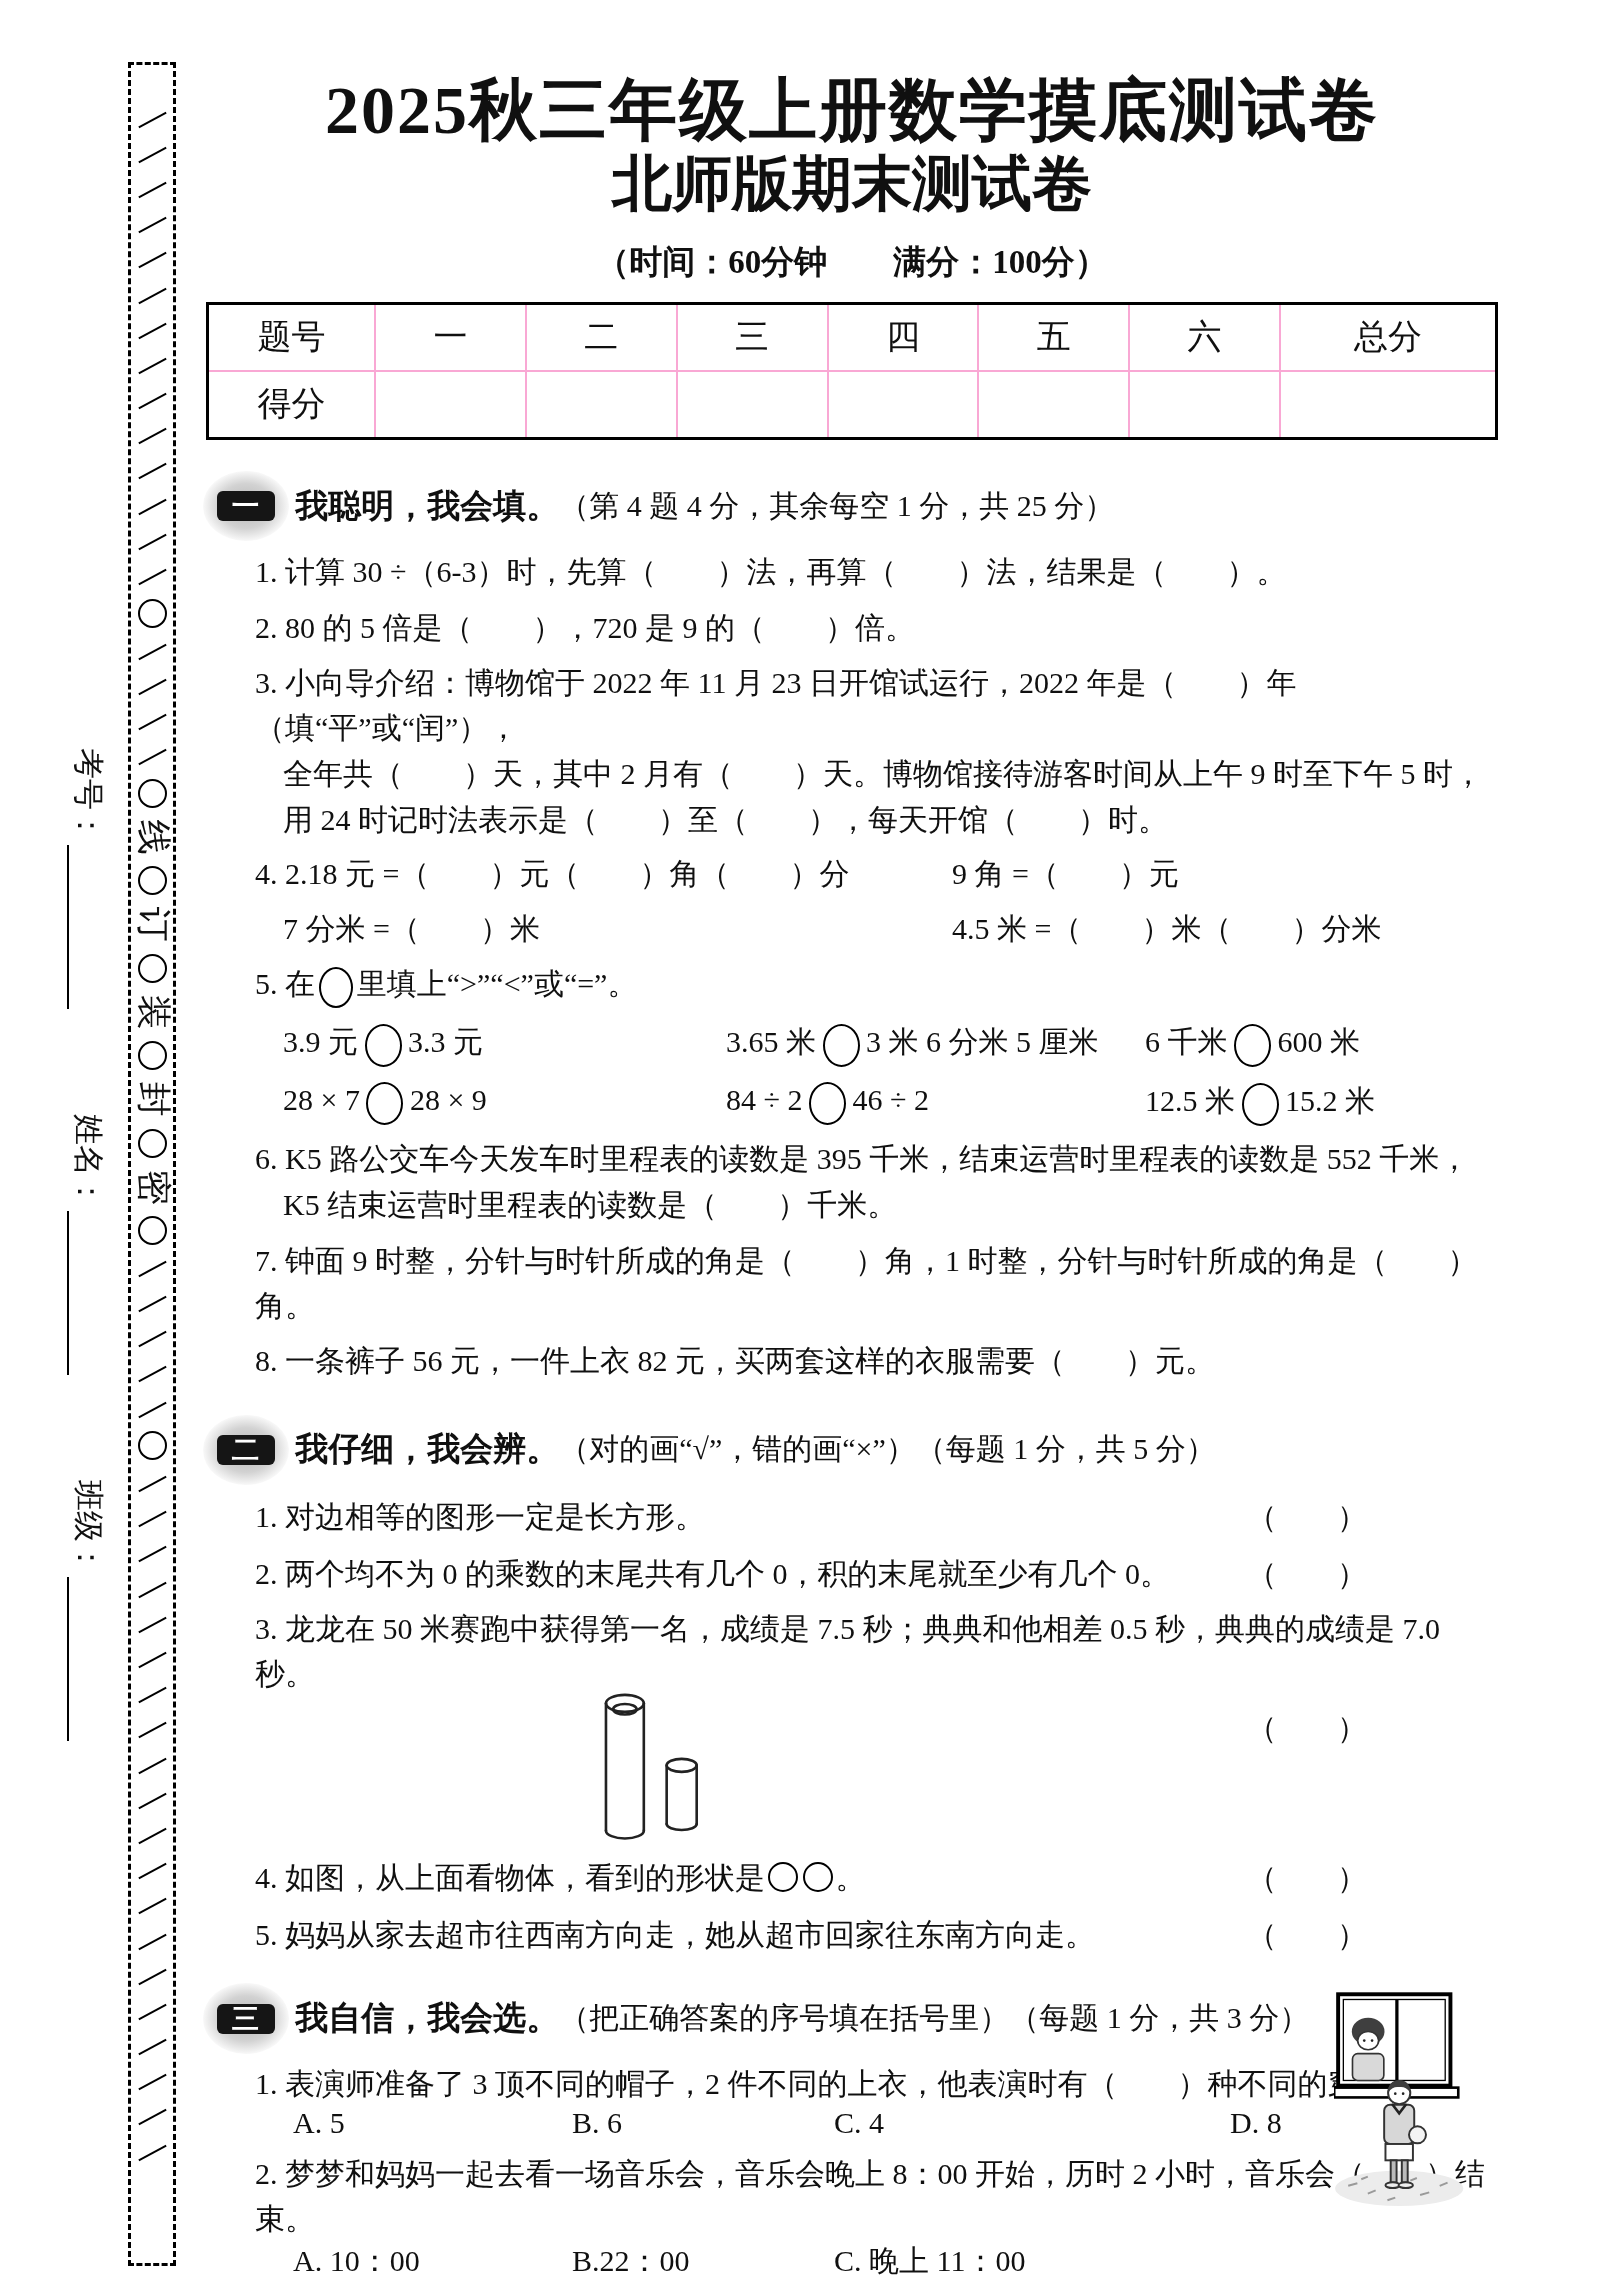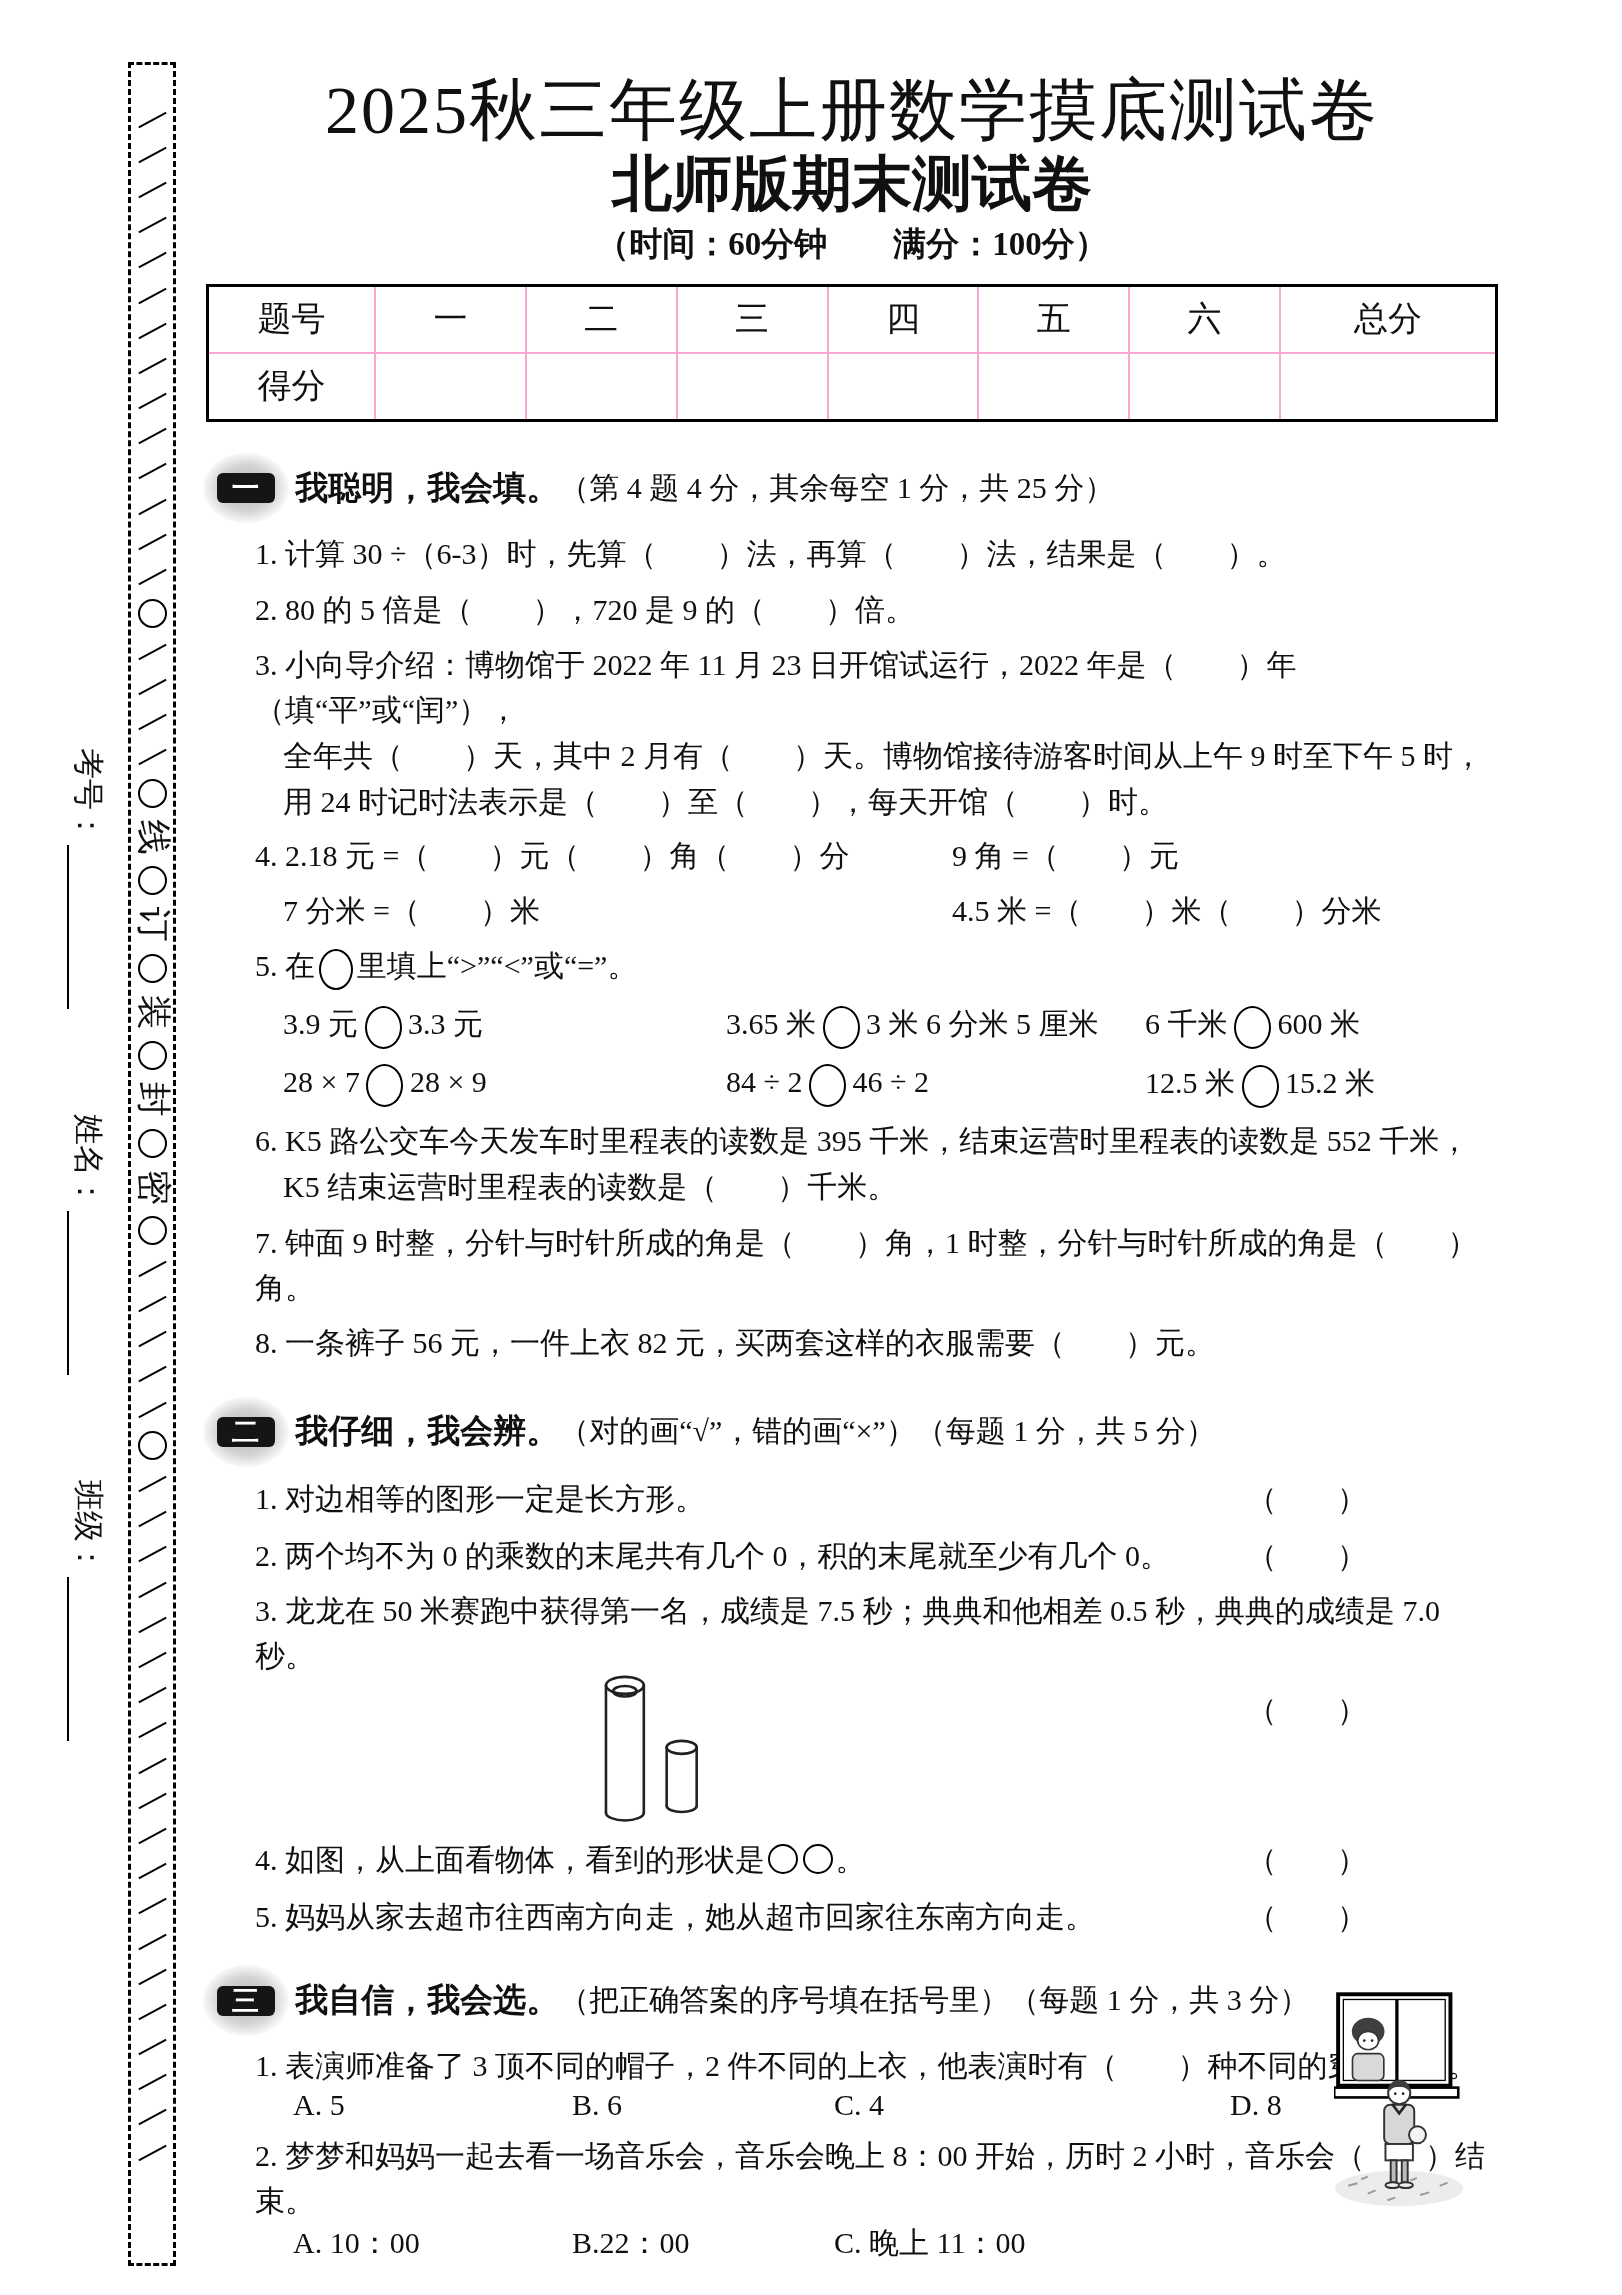--- a/index.html
+++ b/index.html
@@ -12,23 +12,23 @@
   .slash{width:31px;height:26px;position:relative;flex:none;margin:4.6px 0;}
   .slash::after{content:"";position:absolute;left:0;right:0;top:50%;border-top:2.6px solid #000;
         transform:rotate(-28deg);}
   .ring{width:29px;height:29px;border:2.6px solid #000;border-radius:50%;flex:none;margin:5.2px 0;box-sizing:border-box;}
   .seal-char{font-size:35px;line-height:1.15;transform:rotate(90deg);flex:none;margin:3.9px 0;}
   .side-field{position:absolute;left:-95px;width:366px;height:42px;display:flex;align-items:flex-end;
         transform:rotate(90deg);font-size:31px;white-space:nowrap;}
   .blank-line{display:inline-block;width:164px;border-bottom:2.6px solid #000;height:34px;margin-left:3.9px;}
   
   .main{position:absolute;left:206px;top:46px;width:1292px;}
-  .title1{margin:26px 0 0;text-align:center;font-size:68px;font-weight:400;letter-spacing:2px;line-height:1.12;}
+  .title1{margin:26px 0 0;text-align:center;font-size:68px;font-weight:700;letter-spacing:2px;line-height:1.12;}
   .title2{margin:2.6px 0 0;text-align:center;font-size:60px;font-weight:700;line-height:1.1;}
-  .subtitle{margin:5px 0 0;text-align:center;font-size:33px;font-weight:700;}
+  .subtitle{margin:23px 0 0;text-align:center;font-size:33px;font-weight:700;}
   table.score{width:100%;border-collapse:collapse;margin-top:17px;font-size:34px;border:3.9px solid #000;}
   table.score td{border:2px solid #f9a8d4;height:63px;text-align:center;vertical-align:middle;}
   .sec-head{display:flex;align-items:center;margin-top:34px;font-size:30px;}
   .sec-head .t{font-size:33px;font-weight:700;}
   .badge{position:relative;width:80px;height:65px;margin-right:9.2px;flex:none;}
   .badge::before{content:"";position:absolute;inset:-2.6px;border-radius:50%;
         background:radial-gradient(ellipse at center,#b5b5b5 0%,#d2d2d2 45%,rgba(220,220,220,0) 75%);}
   .badge-pill{position:absolute;left:10.5px;top:17.7px;width:58px;height:30px;background:#151515;border-radius:5.9px;
         color:#fff;display:flex;align-items:center;justify-content:center;font-size:27.5px;font-weight:700;}
   .q{margin-top:10.5px;font-size:30px;line-height:1.5;padding-left:49px;}

